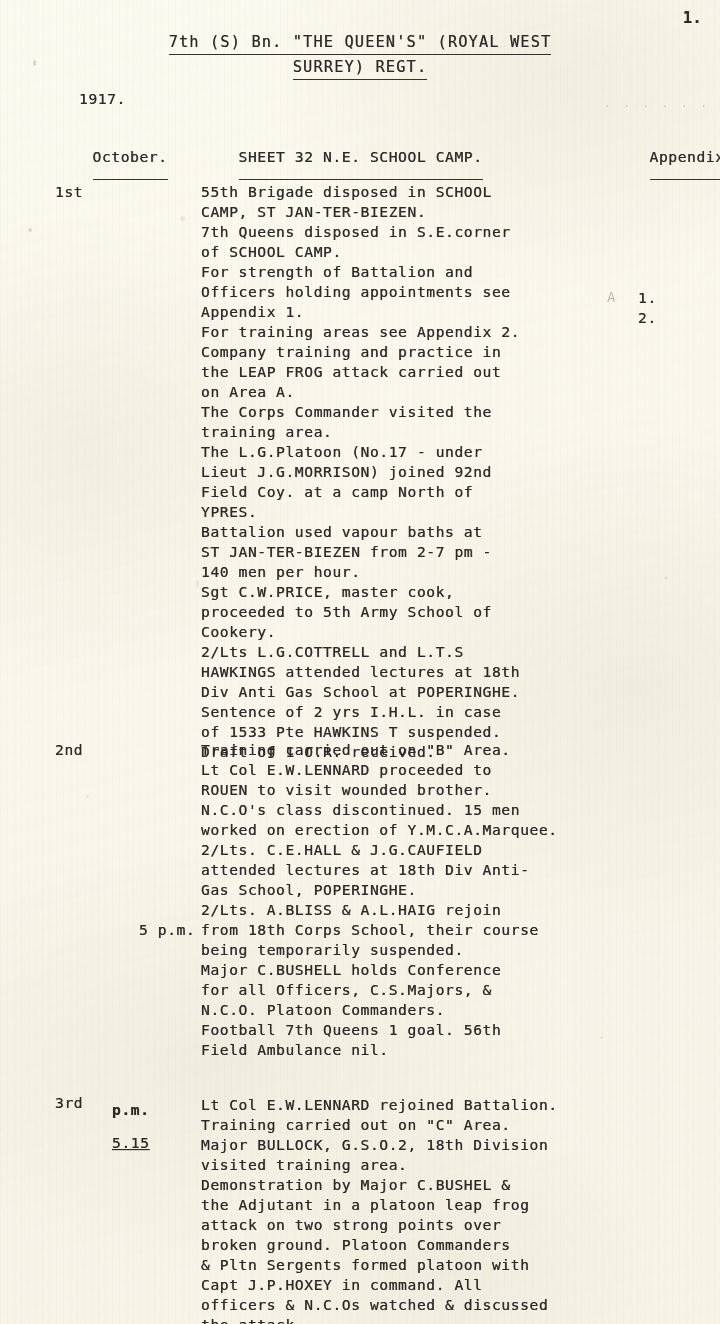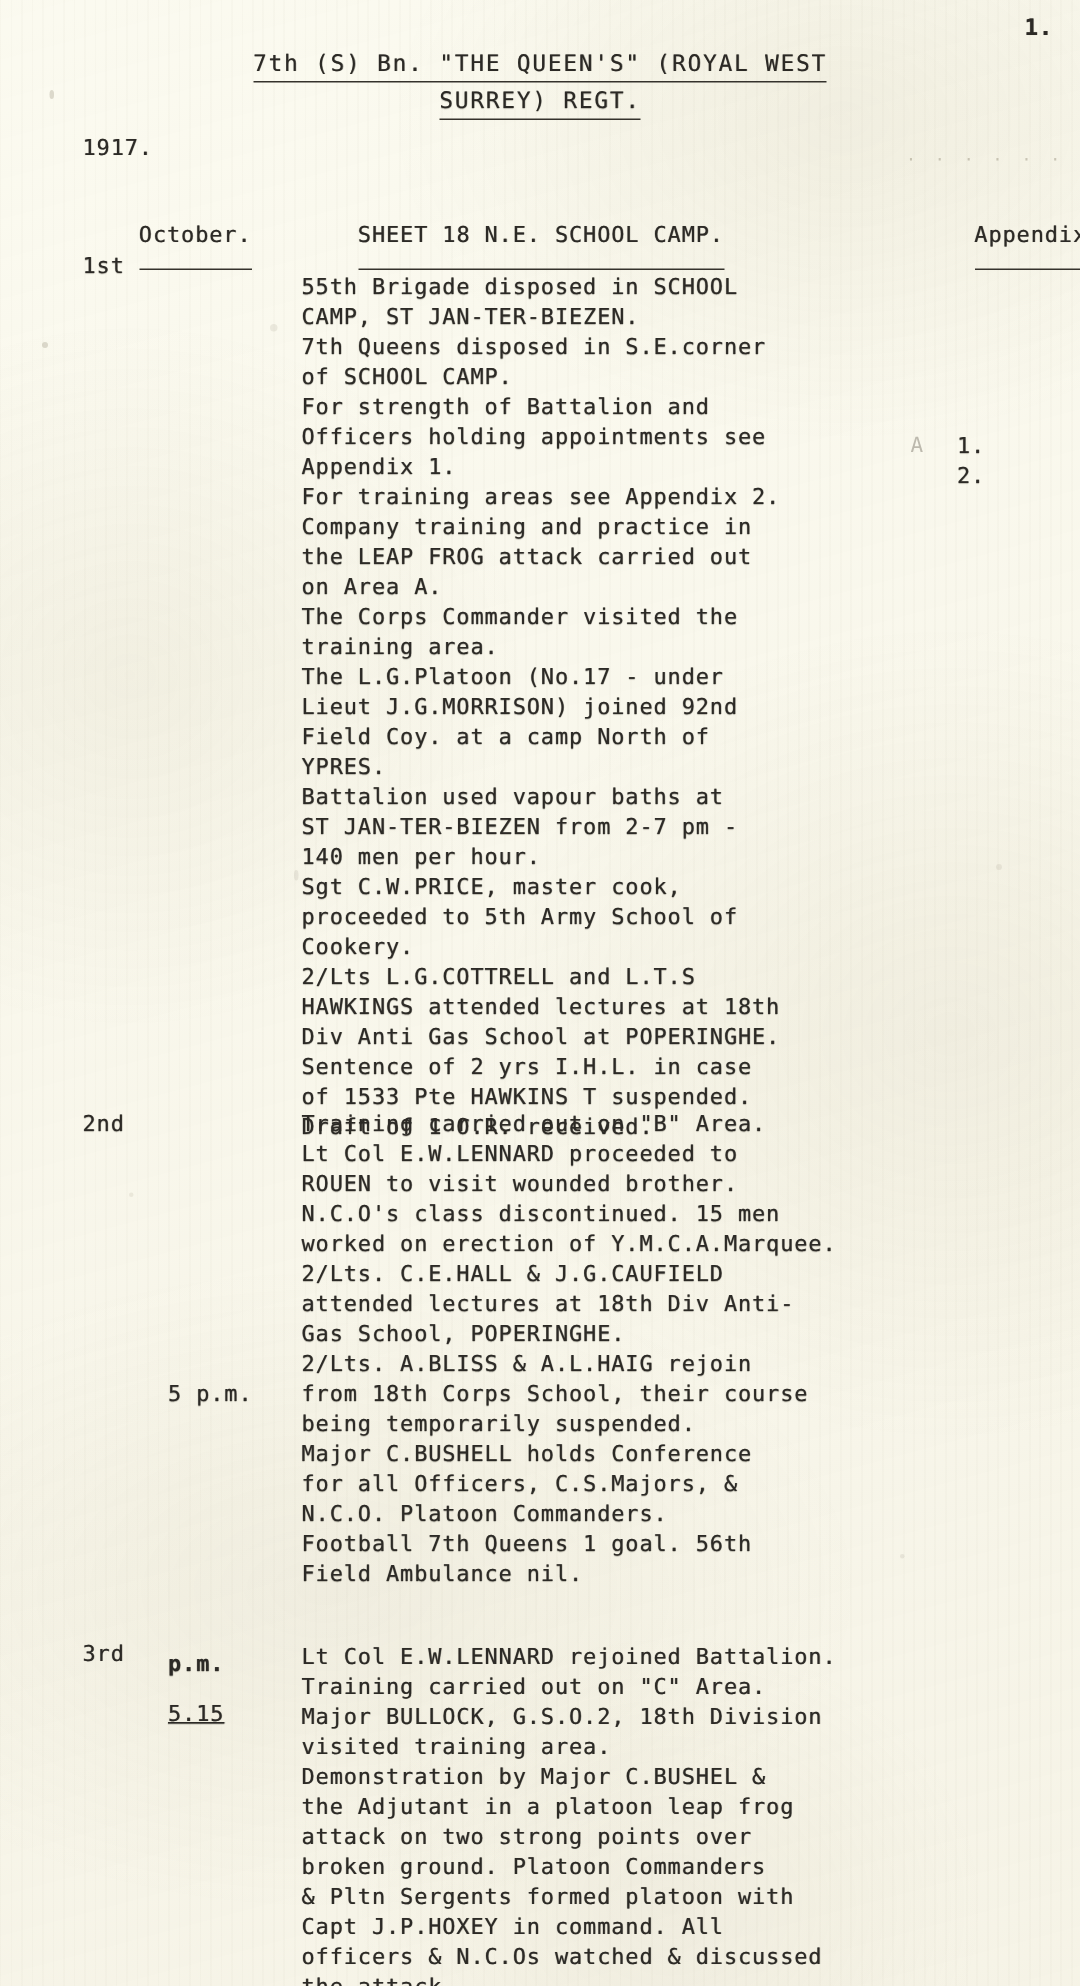--- a/index.html
+++ b/index.html
@@ -161,39 +161,39 @@
   <div class="speck" style="left:86px;  top:795px; width:3px; height:3px; opacity:.45;"></div>
   <div class="dotline" style="left:604px; top:100px;">· · · · · ·</div>
 
   <div class="tw page-num ink">1.</div>
 
   <div class="title-block ink">
     <div class="title-row"><span class="title-line">7th (S) Bn. "THE QUEEN'S" (ROYAL WEST</span></div>
     <div class="title-row"><span class="title-line">SURREY) REGT.</span></div>
   </div>
 
-  <div class="tw ink col-year" style="top:89px;">1917.</div>
+  <div class="tw ink col-year" style="top:89px;margin-left:24px;">1917.</div>
 
   <div class="tw ink col-date" style="top:127px;">
     <span class="underline-ink">October.</span>
   </div>
 
   <div class="tw ink col-body" style="top:127px;">
-    <span class="underline-ink">SHEET 18 N.E. SCHOOL CAMP.</span>
+    <span class="underline-ink">SHEET 32 N.E. SCHOOL CAMP.</span>
   </div>
 
   <div class="tw ink col-appx" style="top:127px;">
     <span class="underline-ink">Appendix.</span>
   </div>
 
   <div class="faint-a ink" style="top:289px;">A</div>
   <div class="tw ink col-appnum" style="top:288px;">1.</div>
   <div class="tw ink col-appnum" style="top:308px;">2.</div>
 
-  <div class="tw ink col-date" style="top:168px;">1st</div>
+  <div class="tw ink col-date" style="top:182px;">1st</div>
   <div class="tw ink col-body body-para" style="top:182px;">55th Brigade disposed in SCHOOL
 CAMP, ST JAN-TER-BIEZEN.
 7th Queens disposed in S.E.corner
 of SCHOOL CAMP.
 For strength of Battalion and
 Officers holding appointments see
 Appendix 1.
 For training areas see Appendix 2.
 Company training and practice in
 the LEAP FROG attack carried out
@@ -211,21 +211,21 @@
 proceeded to 5th Army School of
 Cookery.
 2/Lts L.G.COTTRELL and L.T.S
 HAWKINGS attended lectures at 18th
 Div Anti Gas School at POPERINGHE.
 Sentence of 2 yrs I.H.L. in case
 of 1533 Pte HAWKINS T suspended.
 Draft of 1 O.R. received.</div>
 
   <div class="tw ink col-date" style="top:740px;">2nd</div>
-  <div class="tw ink col-time" style="top:920px;">5 p.m.</div>
+  <div class="tw ink col-time" style="top:920px;margin-left:27px;">5 p.m.</div>
   <div class="tw ink col-body body-para" style="top:740px;">Training carried out on "B" Area.
 Lt Col E.W.LENNARD proceeded to
 ROUEN to visit wounded brother.
 N.C.O's class discontinued.   15 men
 worked on erection of Y.M.C.A.Marquee.
 2/Lts. C.E.HALL &amp; J.G.CAUFIELD
 attended lectures at 18th Div Anti-
 Gas School, POPERINGHE.
 2/Lts. A.BLISS &amp; A.L.HAIG rejoin
 from 18th Corps School, their course

